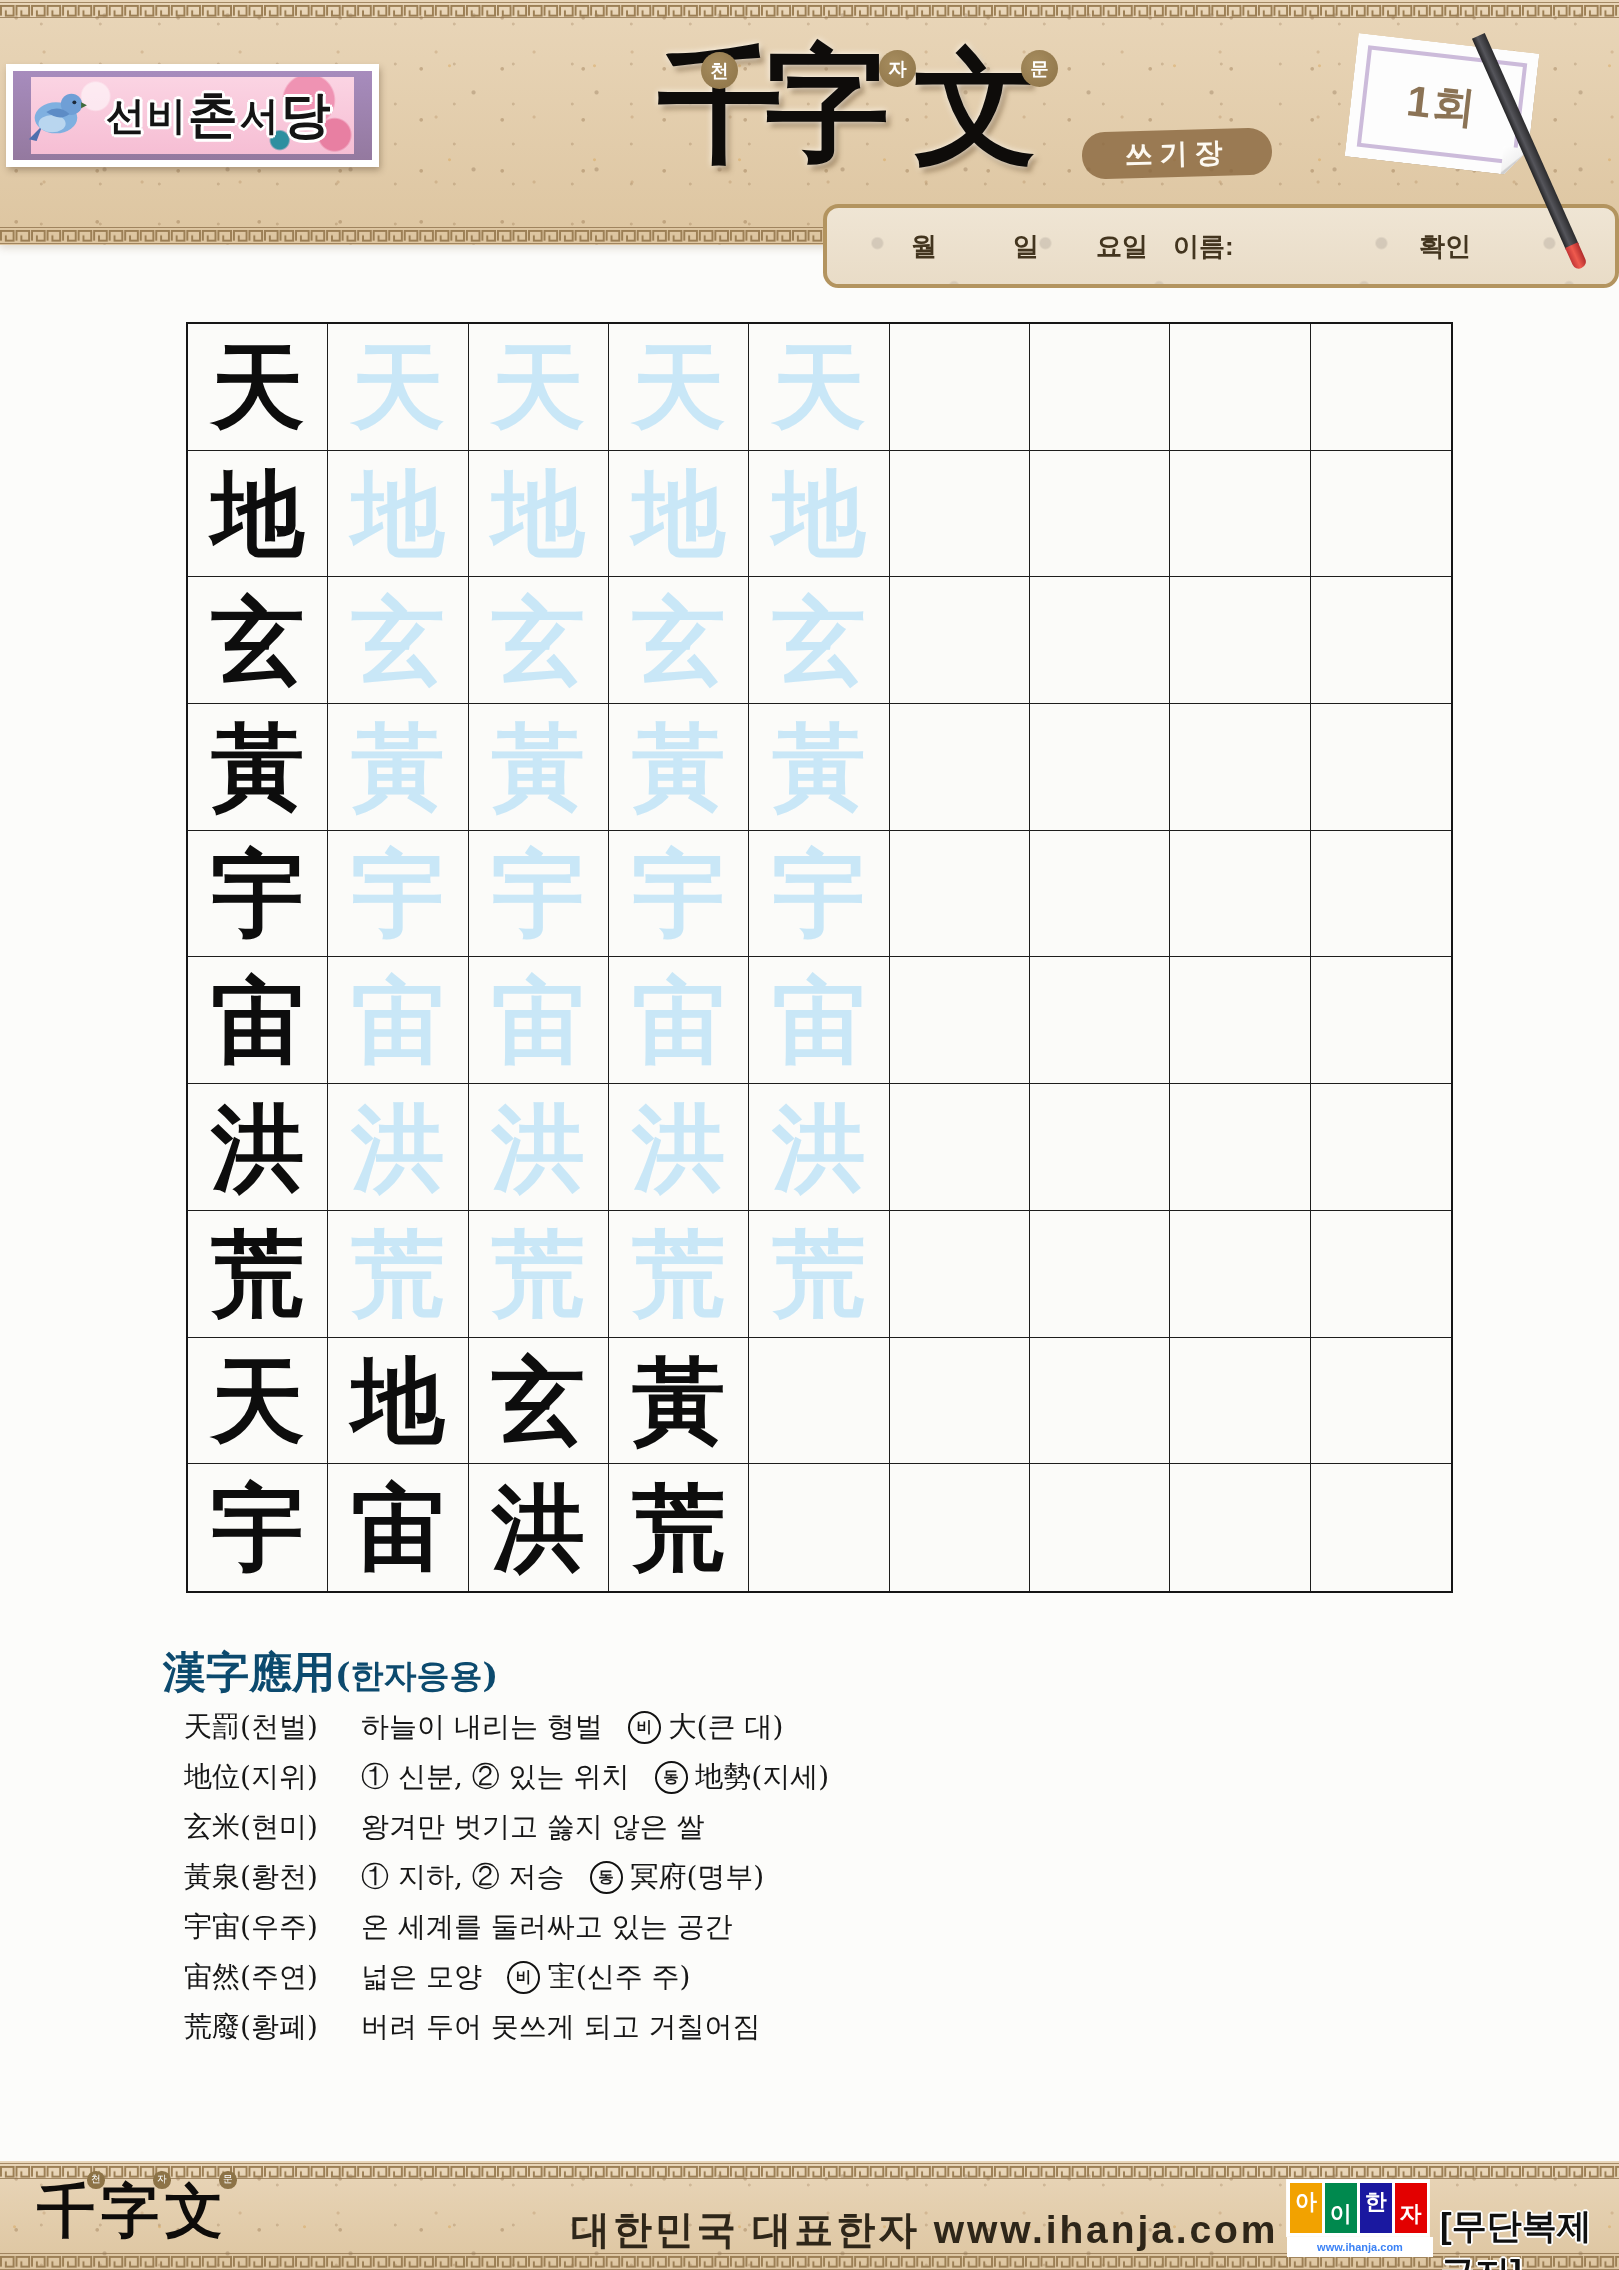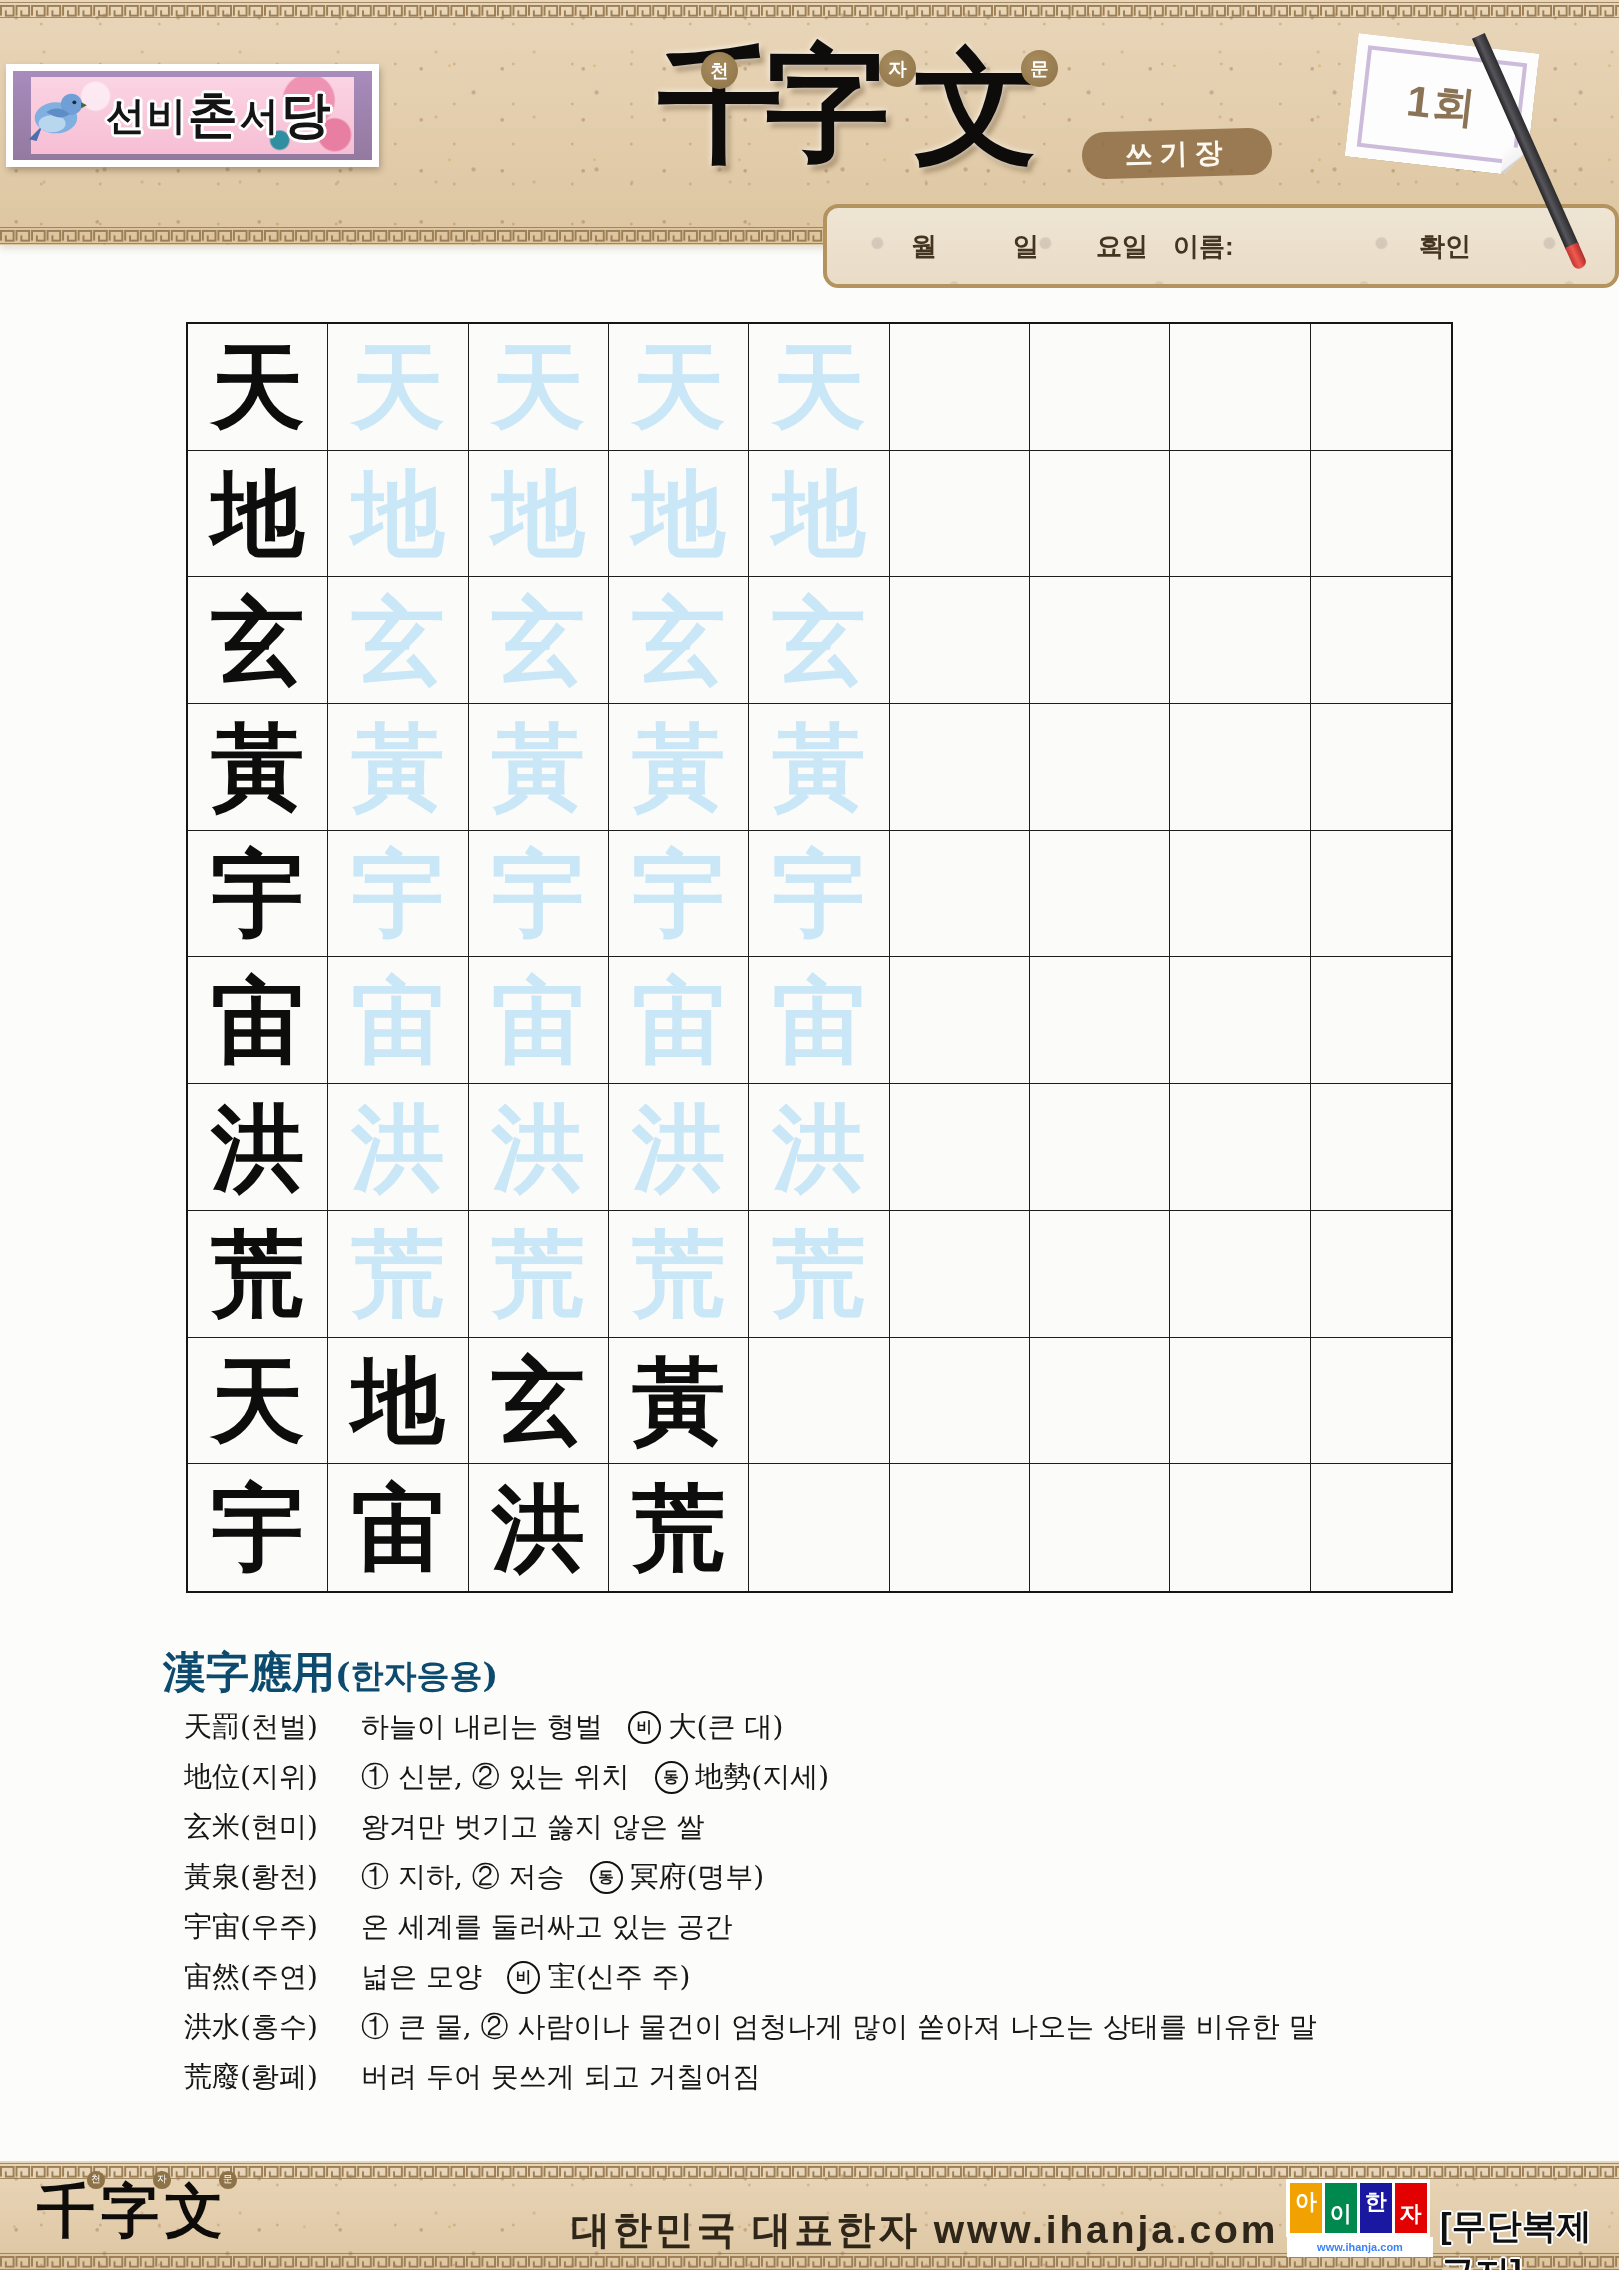--- a/index.html
+++ b/index.html
@@ -320,24 +320,20 @@
       <span class="eword">宇宙(우주)</span>
       <span class="edef">온 세계를 둘러싸고 있는 공간</span>
     </div>
     <div class="entry">
       <span class="eword">宙然(주연)</span>
       <span class="edef">넓은 모양</span>
       <span class="emark">비</span>
       <span class="erel">宔(신주 주)</span>
     </div>
     <div class="entry">
-      <span class="eword">洪水(홍수)</span>
-      <span class="edef">① 큰 물, ② 사람이나 물건이 엄청나게 많이 쏟아져 나오는 상태를 비유한 말</span>
-    </div>
-    <div class="entry">
       <span class="eword">荒廢(황폐)</span>
       <span class="edef">버려 두어 못쓰게 되고 거칠어짐</span>
     </div>
   </div>
 
 <div class="band footer">
   <svg class="meander" style="top:1.9px" viewBox="0 0 1669 15" width="1620" height="14.6">
       <rect width="100%" height="100%" fill="url(#meander)"></rect>
     </svg>
   <svg class="meander" style="top:92px" viewBox="0 0 1669 15" width="1620" height="14.6">

